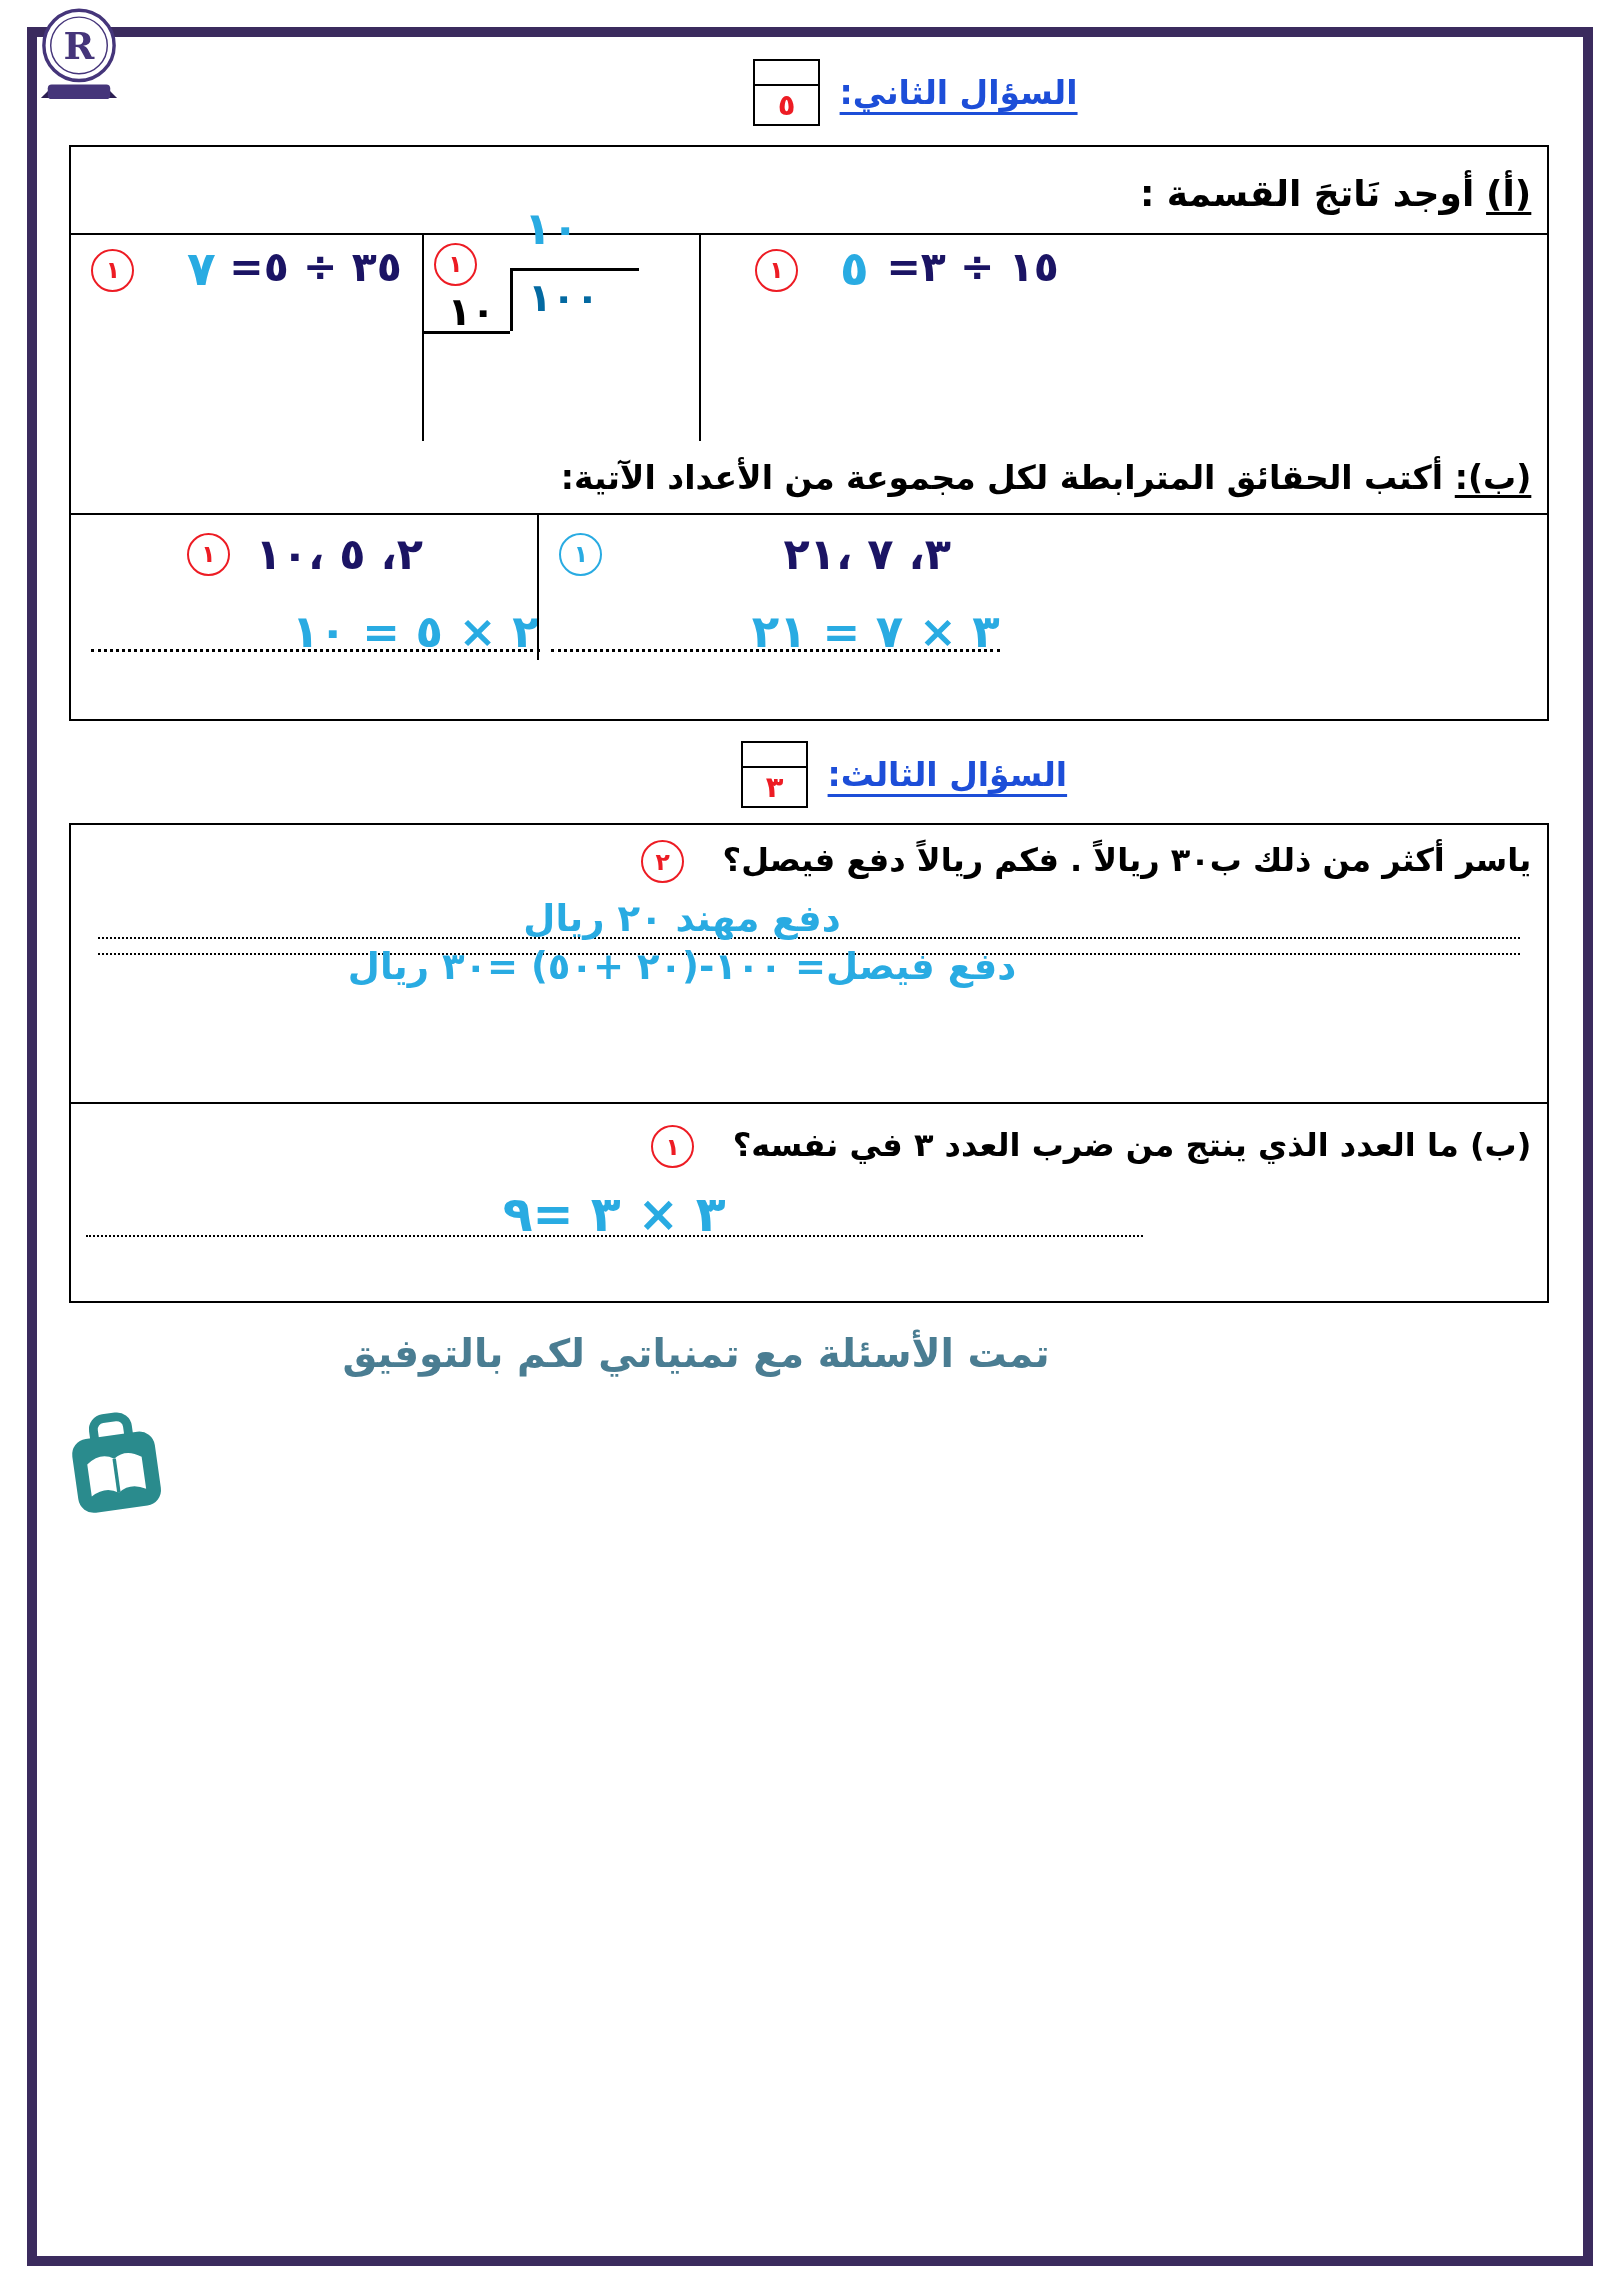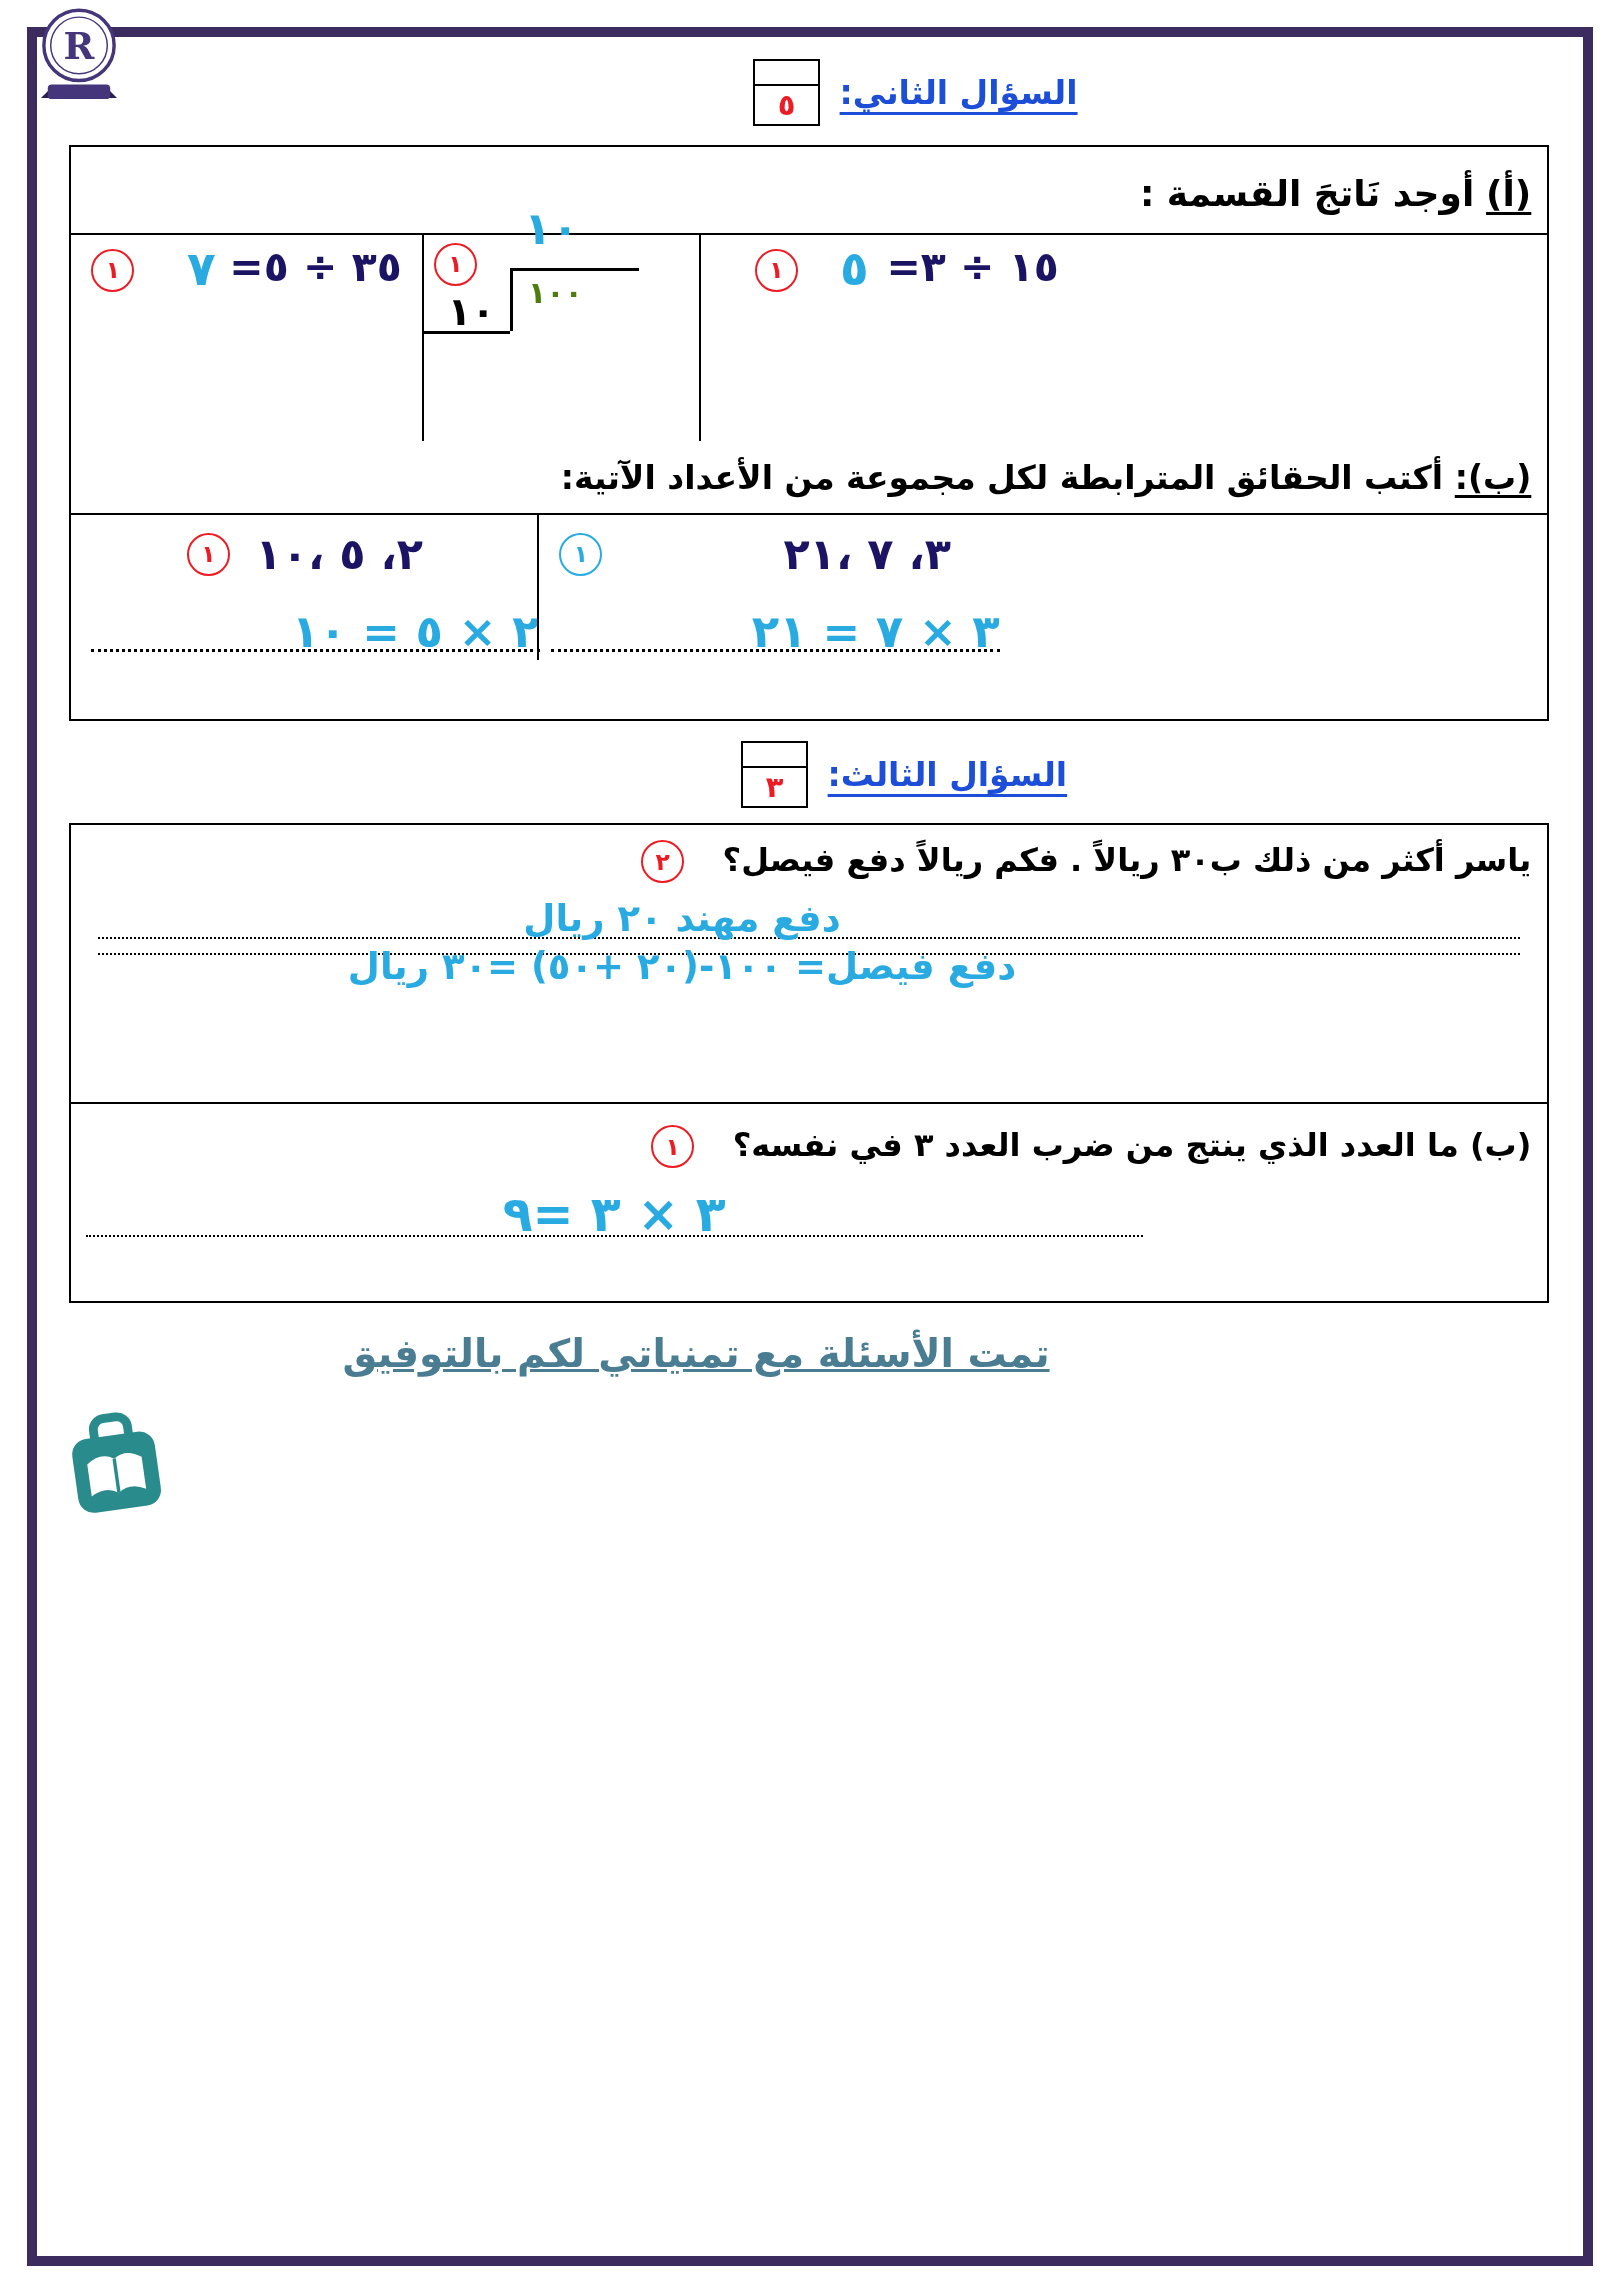--- a/index.html
+++ b/index.html
@@ -46,21 +46,21 @@
   .mark.cyan { border-color: #29abe2; color: #29abe2; }
   .cell-right .mark { margin-right: 24.5px; margin-top: 3.9px; }
   .cell-left  .mark { margin-right: 39px; margin-top: 3.9px; }
 
   
   .ld-mark { position: absolute; left: 9.8px; top: 7.8px; }
   .longdiv { position: absolute; inset: 0; }
   .ld-q        { position: absolute; left: 100px; top: -29px; font-size: 45px; font-weight: 700; color: #29abe2; line-height: 1; }
   .ld-topline  { position: absolute; left: 86px; top: 33px; width: 129px; border-top: 3.4px solid #000; }
   .ld-vline    { position: absolute; left: 86px; top: 33px; height: 63px; border-left: 3.4px solid #000; }
-  .ld-dividend { position: absolute; left: 104px; top: 43px; font-size: 30px; font-weight: 700; color: #4d7c0f; line-height: 1; }
+  .ld-dividend { position: absolute; left: 104px; top: 43px; font-size: 39px; font-weight: 700; color: #0369a1; line-height: 1; }
   .ld-divisor  { position: absolute; left: 23.5px;  top: 57px; font-size: 39px; font-weight: 700; color: #000; line-height: 1; }
   .ld-bottomline { position: absolute; left: 0; top: 96px; width: 86px; border-top: 3.4px solid #000; }
 
   
   .groups { position: relative; height: 204px; display: grid; grid-template-columns: 1008px auto; }
   .gdivider { position: absolute; left: 466px; top: 0; height: 145px; border-left: 2.5px solid #000; }
   .gcol { position: relative; }
   .gline { display: flex; align-items: center; margin-top: 15.7px; }
   .gcol-right .gline { justify-content: flex-start; padding-right: 596px; gap: 181px; }
   .gcol-left  .gline { justify-content: center; gap: 25.5px; }
@@ -81,21 +81,21 @@
   .ansrow { position: relative; height: 48px; text-align: center; }
   .ansrow .atext { position: relative; z-index: 2; display: inline-block; transform: translateX(-127px); font-size: 37px; font-weight: 700; color: #29abe2; white-space: nowrap; }
   .ansrow.dots-bottom::after { content: ""; position: absolute; left: 11.8px; right: 11.8px; bottom: 5.9px; border-bottom: 2.9px dotted #000; }
   .ansrow.dots-top::before   { content: ""; position: absolute; left: 11.8px; right: 11.8px; top: 7.8px;    border-bottom: 2.9px dotted #000; }
 
   .b-answer { position: absolute; top: 82px; left: 14.7px; width: 1057px; height: 59px; }
   .b-answer .bdots { position: absolute; left: 0; right: 0; bottom: 7.8px; border-bottom: 2.9px dotted #000; }
   .b-answer .batext { position: absolute; left: 0; right: 0; bottom: 2px; text-align: center; font-size: 49px; font-weight: 700; color: #29abe2; letter-spacing: 5.9px; white-space: nowrap; }
 
   
-  .closing { position: absolute; top: 1331px; left: 0; right: 228px; text-align: center; font-size: 39px; font-weight: 700; color: #4a7d92; text-decoration: underline; }
+  .closing { position: absolute; top: 1331px; left: 0; right: 228px; text-align: center; font-size: 39px; font-weight: 700; color: #4a7d92; }
 
   .site-logo { position: absolute; left: 57px; top: 1390px; display: flex; direction: ltr; align-items: flex-start; gap: 3.9px; }
   .site-name-wrap { position: relative; padding-top: 33px; direction: rtl; }
   .site-word { position: absolute; top: -2px; right: 7.8px; font-size: 33px; font-weight: 700; color: #2a8b8d; }
   .site-name { font-size: 110px; font-weight: 700; color: #2a8b8d; line-height: 1.05; white-space: nowrap; }
 </style>
 </head>
 <body>
 
 <div class="page">

